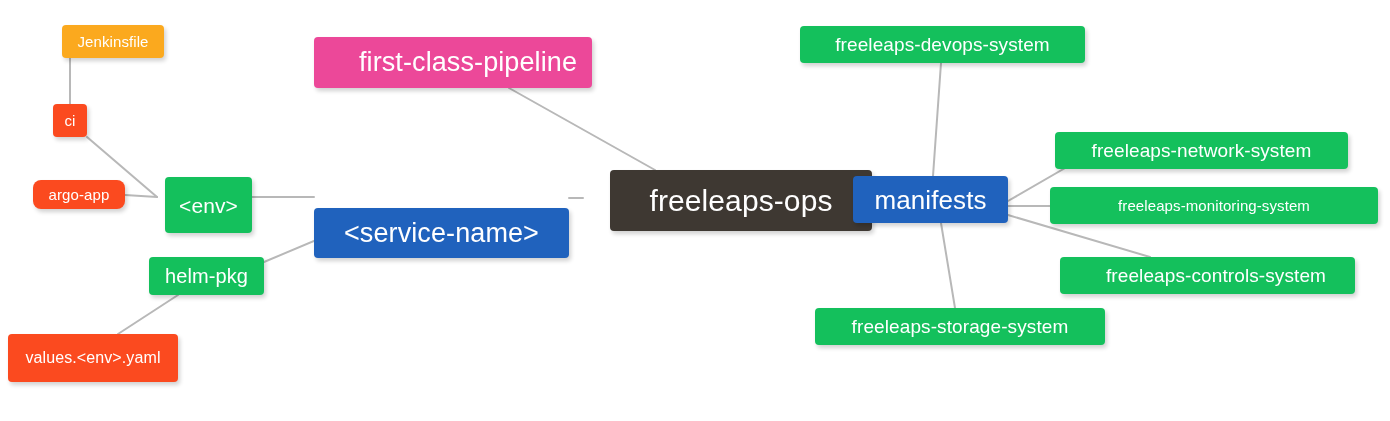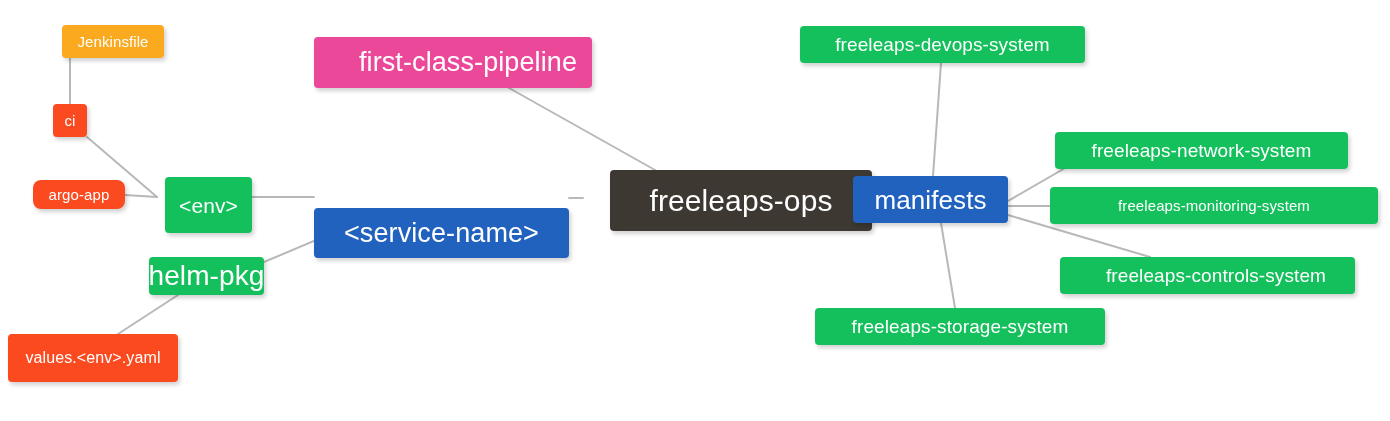--- a/index.html
+++ b/index.html
@@ -75,21 +75,21 @@
       </div>
       <div class="node" style="left: 53px; top: 104px; width: 34px; height: 33px; background: rgb(251, 74, 31); font-size: 15px;">
         <span class="node-label">ci</span>
       </div>
       <div class="node" style="left: 33px; top: 180px; width: 92px; height: 29px; background: rgb(251, 74, 31); font-size: 15px; border-radius: 8px;">
         <span class="node-label">argo-app</span>
       </div>
       <div class="node" style="left: 157px; top: 177px; width: 87px; height: 56px; background: rgb(20, 192, 92); font-size: 21px; margin-left: 8px;">
         <span class="node-label">&lt;env&gt;</span>
       </div>
-      <div class="node" style="left: 149px; top: 257px; width: 115px; height: 38px; background: rgb(20, 192, 92); font-size: 28px; align-items: center;">
+      <div class="node" style="left: 149px; top: 257px; width: 115px; height: 38px; background: rgb(20, 192, 92); font-size: 20px; align-items: center;">
         <span class="node-label">helm-pkg</span>
       </div>
       <div class="node" style="left: 8px; top: 334px; width: 170px; height: 48px; background: rgb(251, 74, 31); font-size: 16px;">
         <span class="node-label">values.&lt;env&gt;.yaml</span>
       </div>
       <div class="node" style="left: 314px; top: 37px; width: 278px; height: 51px; background: #ec4899; font-size: 27px; padding-left: 40px;">
         <span class="node-label">first-class-pipeline</span>
       </div>
       <div class="node" style="left: 314px; top: 172px; width: 255px; height: 50px; background: rgb(32, 98, 189); font-size: 27px; margin-top: 36px;">
         <span class="node-label">&lt;service-name&gt;</span>

